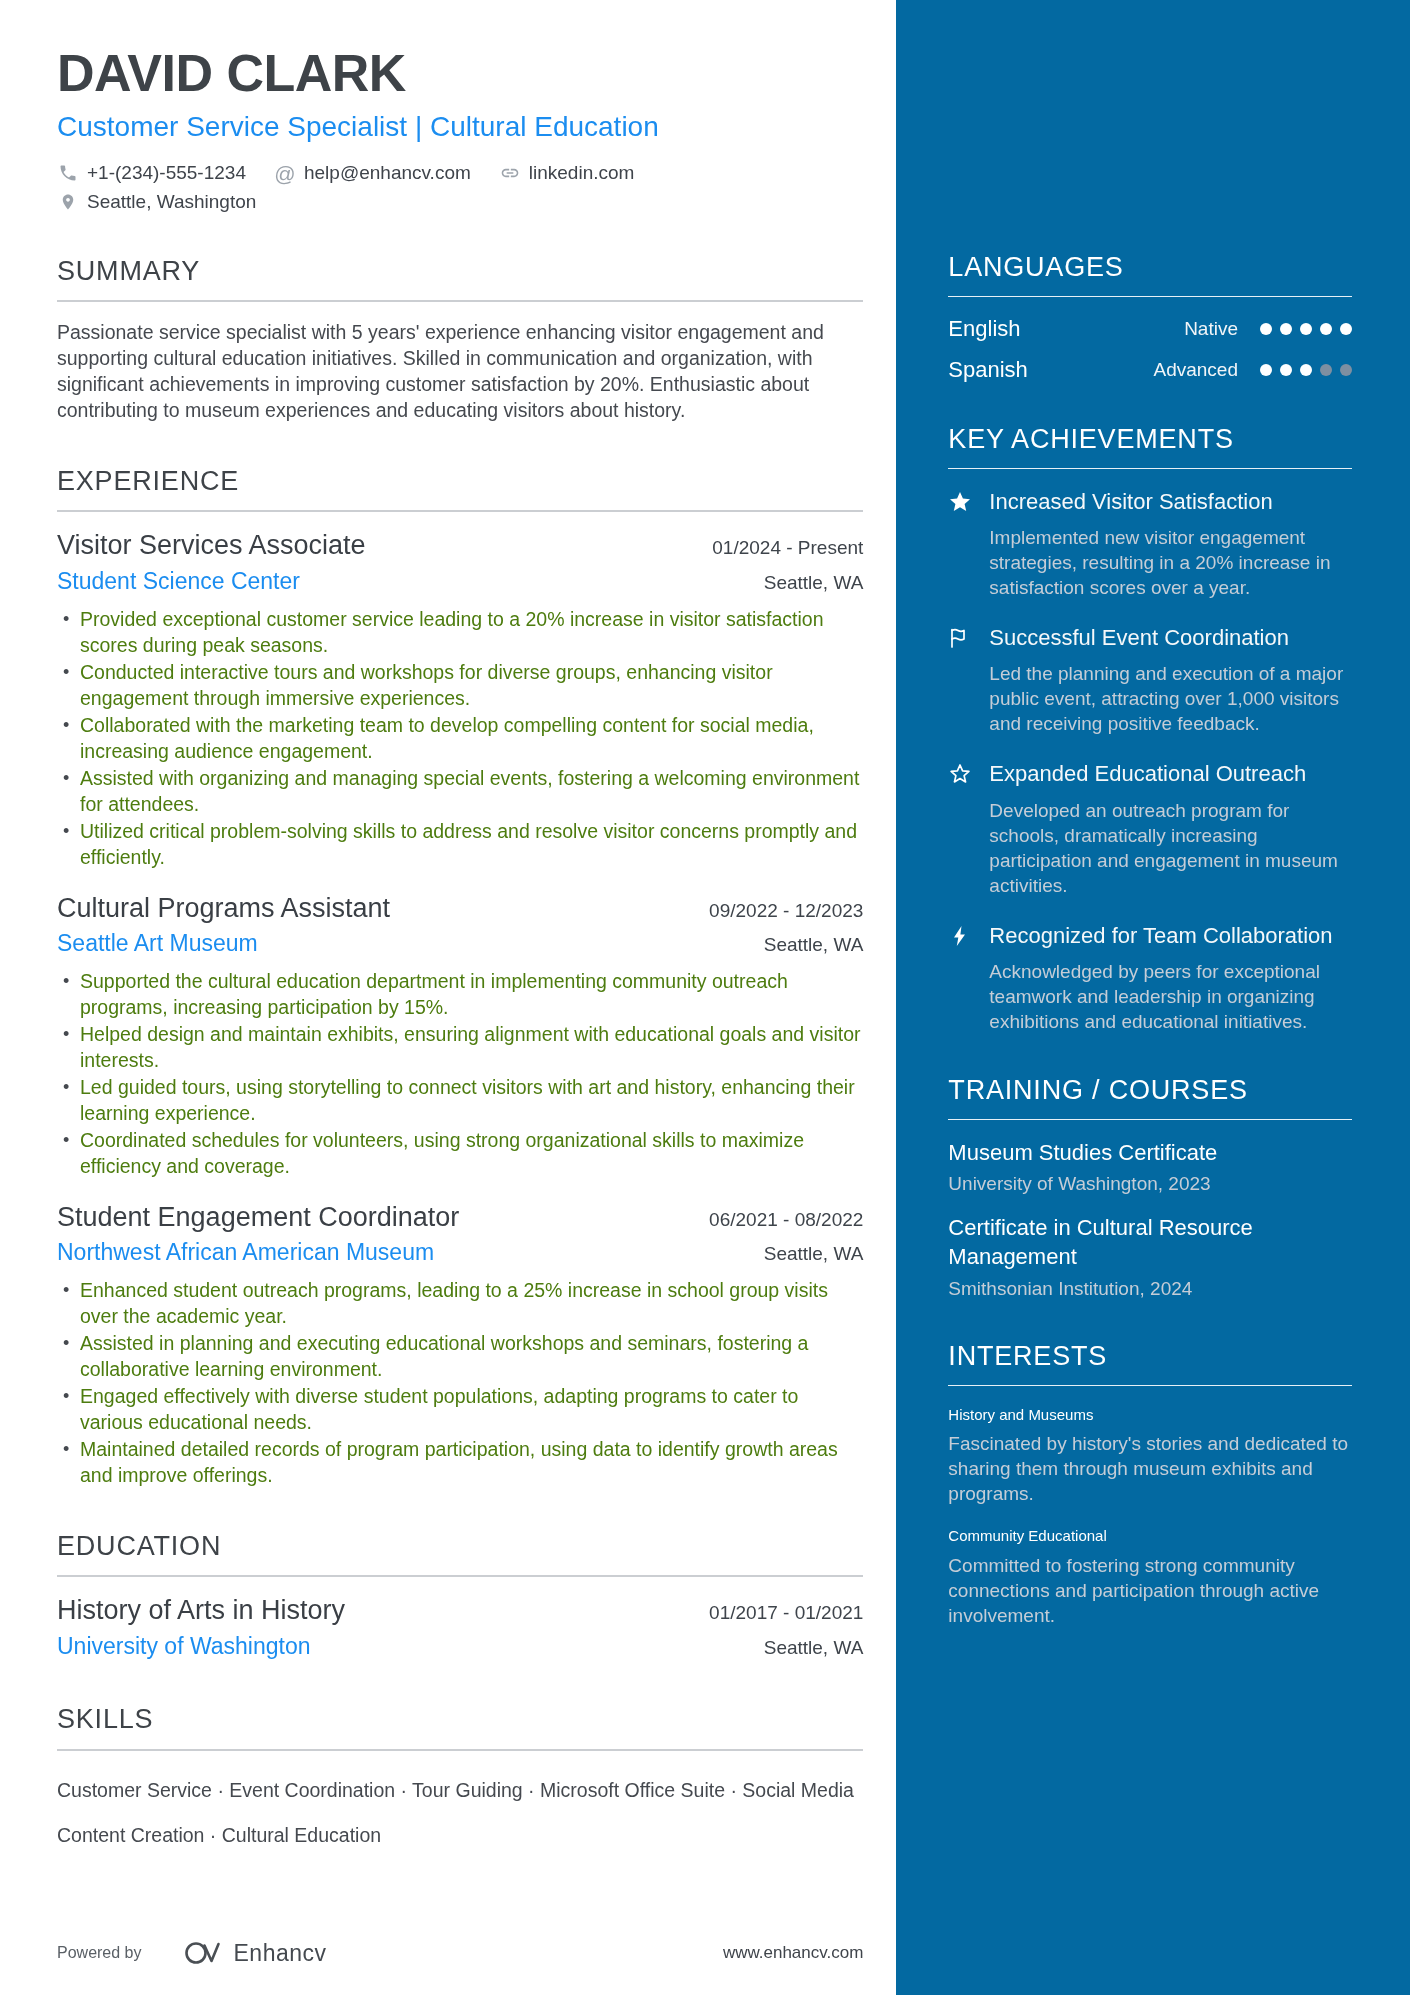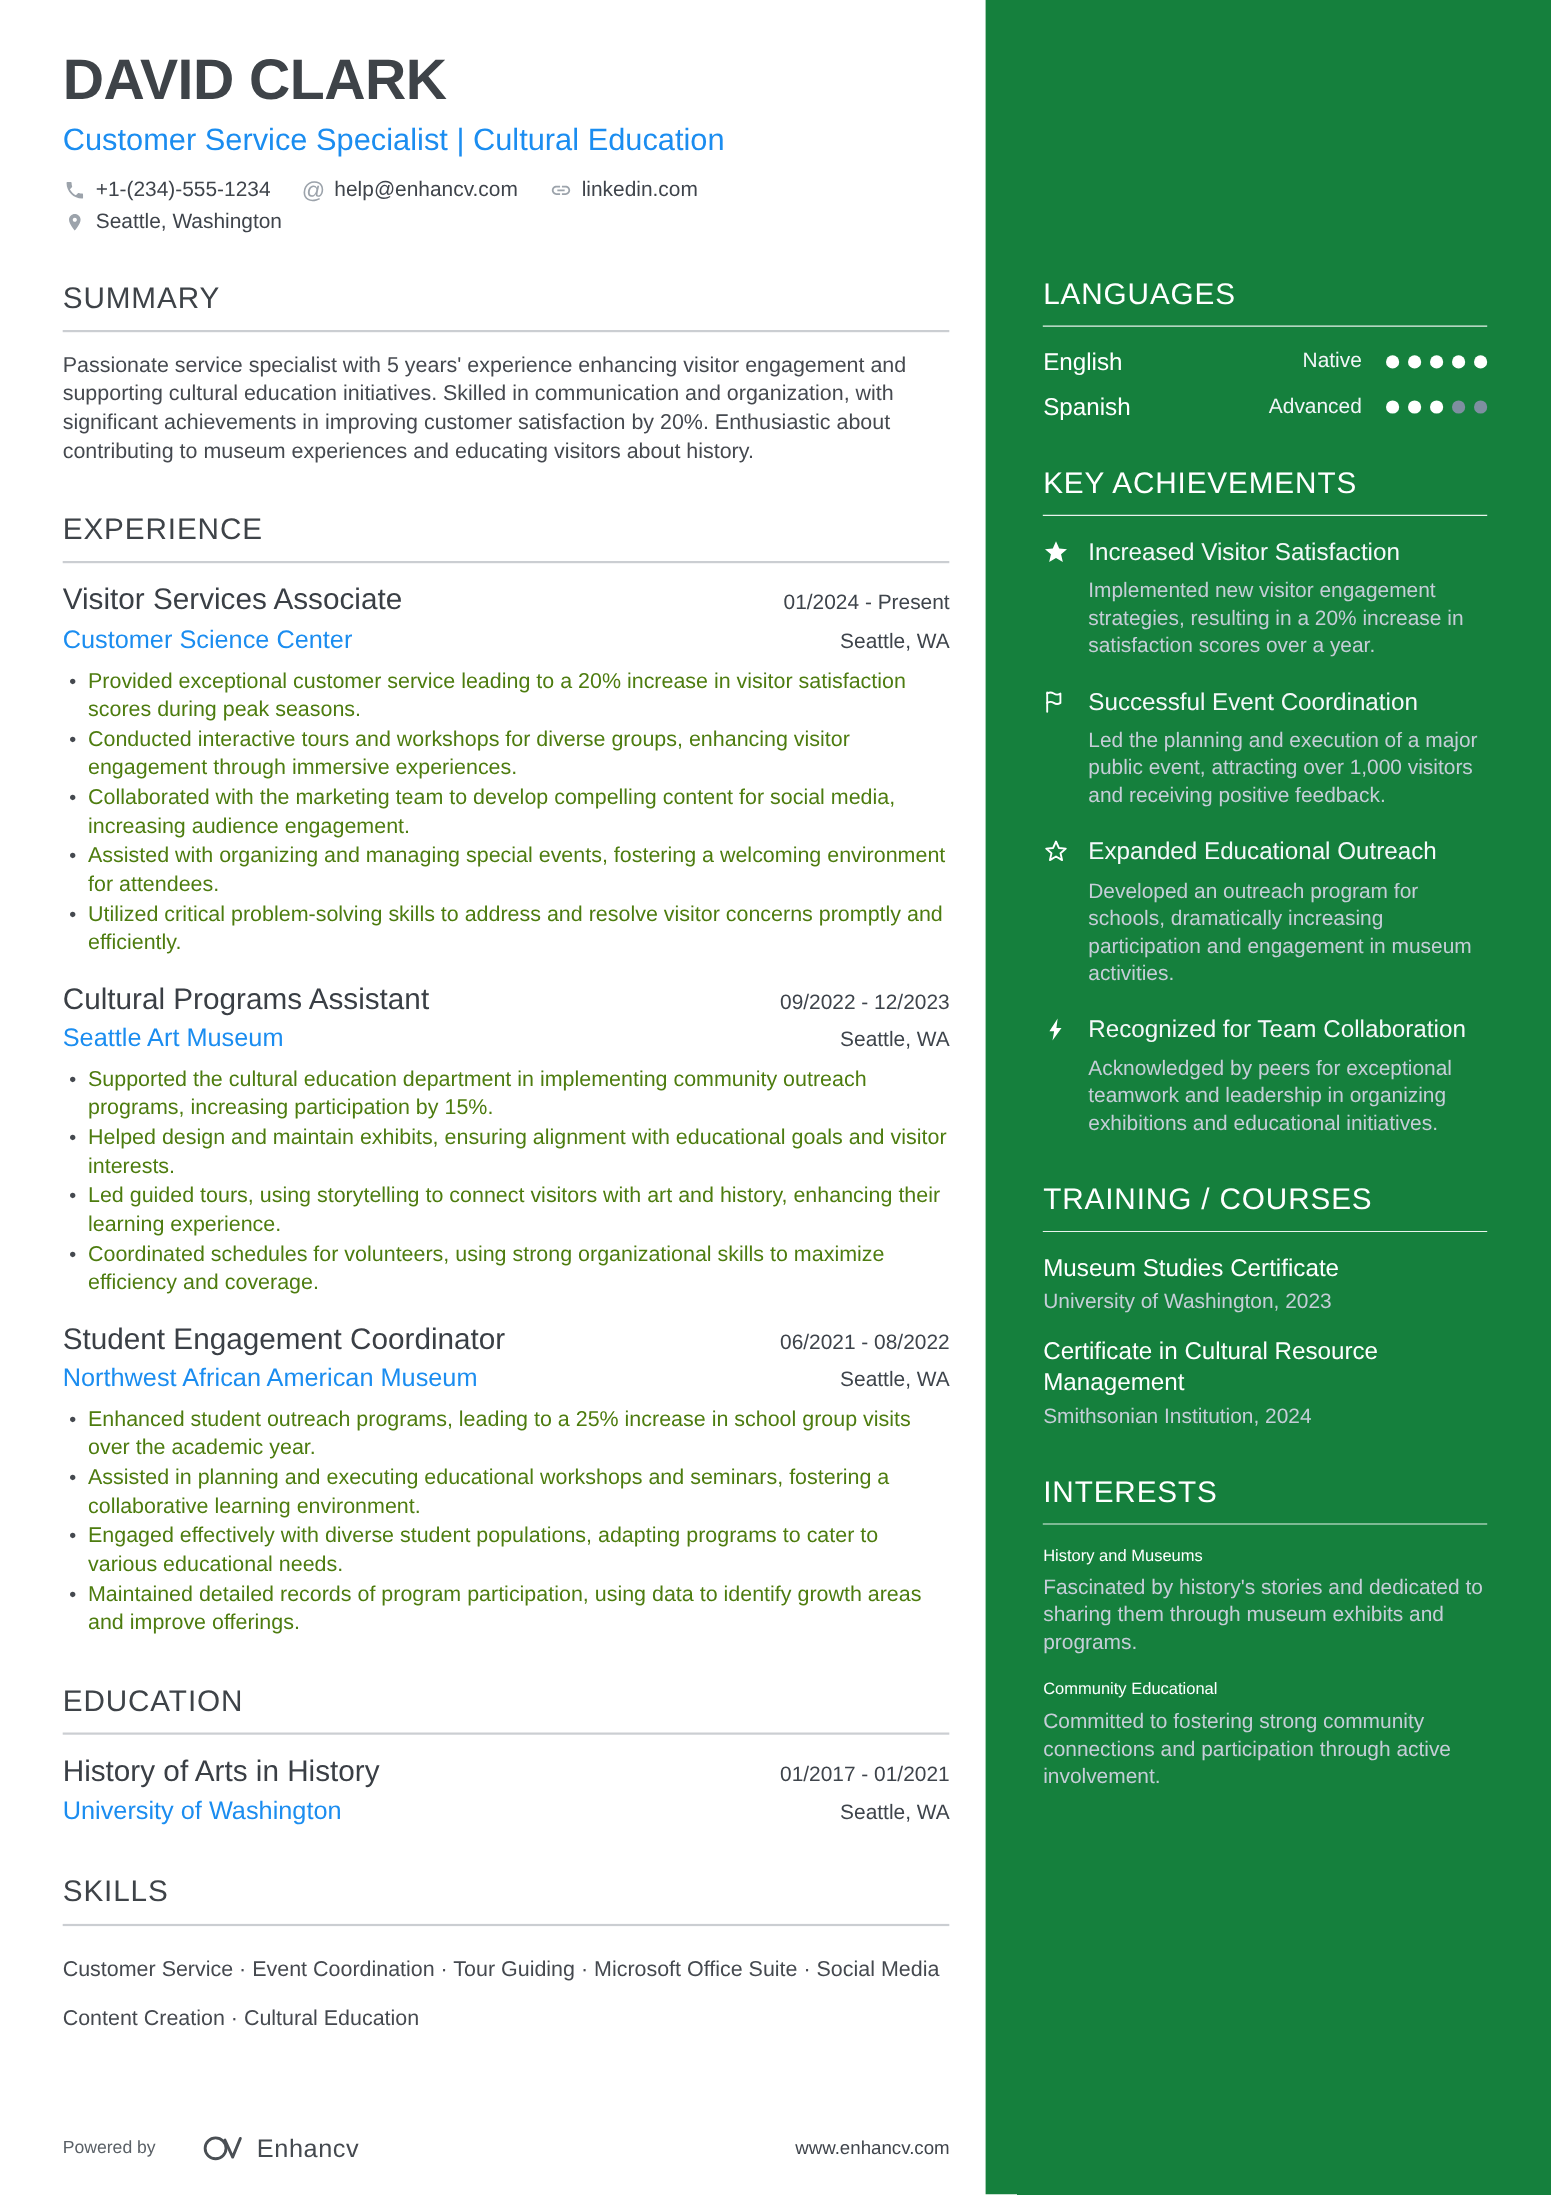--- a/index.html
+++ b/index.html
@@ -64,21 +64,21 @@
     display:flex;align-items:center;
   }
   .powered{font-size:16px;color:#5a6066;}
   .brand-logo{margin-left:40px;margin-right:10px;display:inline-flex;}
   .brand-name{font-size:23px;color:#44494f;letter-spacing:0.5px;}
   .footer-site{margin-left:auto;font-size:17px;color:#3f444b;}
 
   
   .sidebar{
     width:526px;box-sizing:border-box;
-    background:#15803d;
+    background:#0369a1;
     padding:252px 58px 0 52px;
     color:#fff;
   }
   .sb-section{margin-bottom:41px;}
   .sb-head{
     font-size:27px;font-weight:500;color:#ffffff;letter-spacing:0.8px;
     padding-bottom:13px;border-bottom:1px solid rgba(255,255,255,0.9);
     margin:0 0 19px 0;line-height:1.15;
   }
   .lang-row{display:flex;align-items:center;margin-bottom:15px;}
@@ -152,21 +152,21 @@
 
   <div class="section">
     <h2 class="sec-head">EXPERIENCE</h2>
 
     <div class="job">
       <div class="row-split">
         <span class="job-title">Visitor Services Associate</span>
         <span class="job-date">01/2024 - Present</span>
       </div>
       <div class="row-split company-row">
-        <span class="company">Customer Science Center</span>
+        <span class="company">Student Science Center</span>
         <span class="job-loc">Seattle, WA</span>
       </div>
       <ul class="bullets">
         <li>Provided exceptional customer service leading to a 20% increase in visitor satisfaction scores during peak seasons.</li>
         <li>Conducted interactive tours and workshops for diverse groups, enhancing visitor engagement through immersive experiences.</li>
         <li>Collaborated with the marketing team to develop compelling content for social media, increasing audience engagement.</li>
         <li>Assisted with organizing and managing special events, fostering a welcoming environment for attendees.</li>
         <li>Utilized critical problem-solving skills to address and resolve visitor concerns promptly and efficiently.</li>
       </ul>
     </div>

